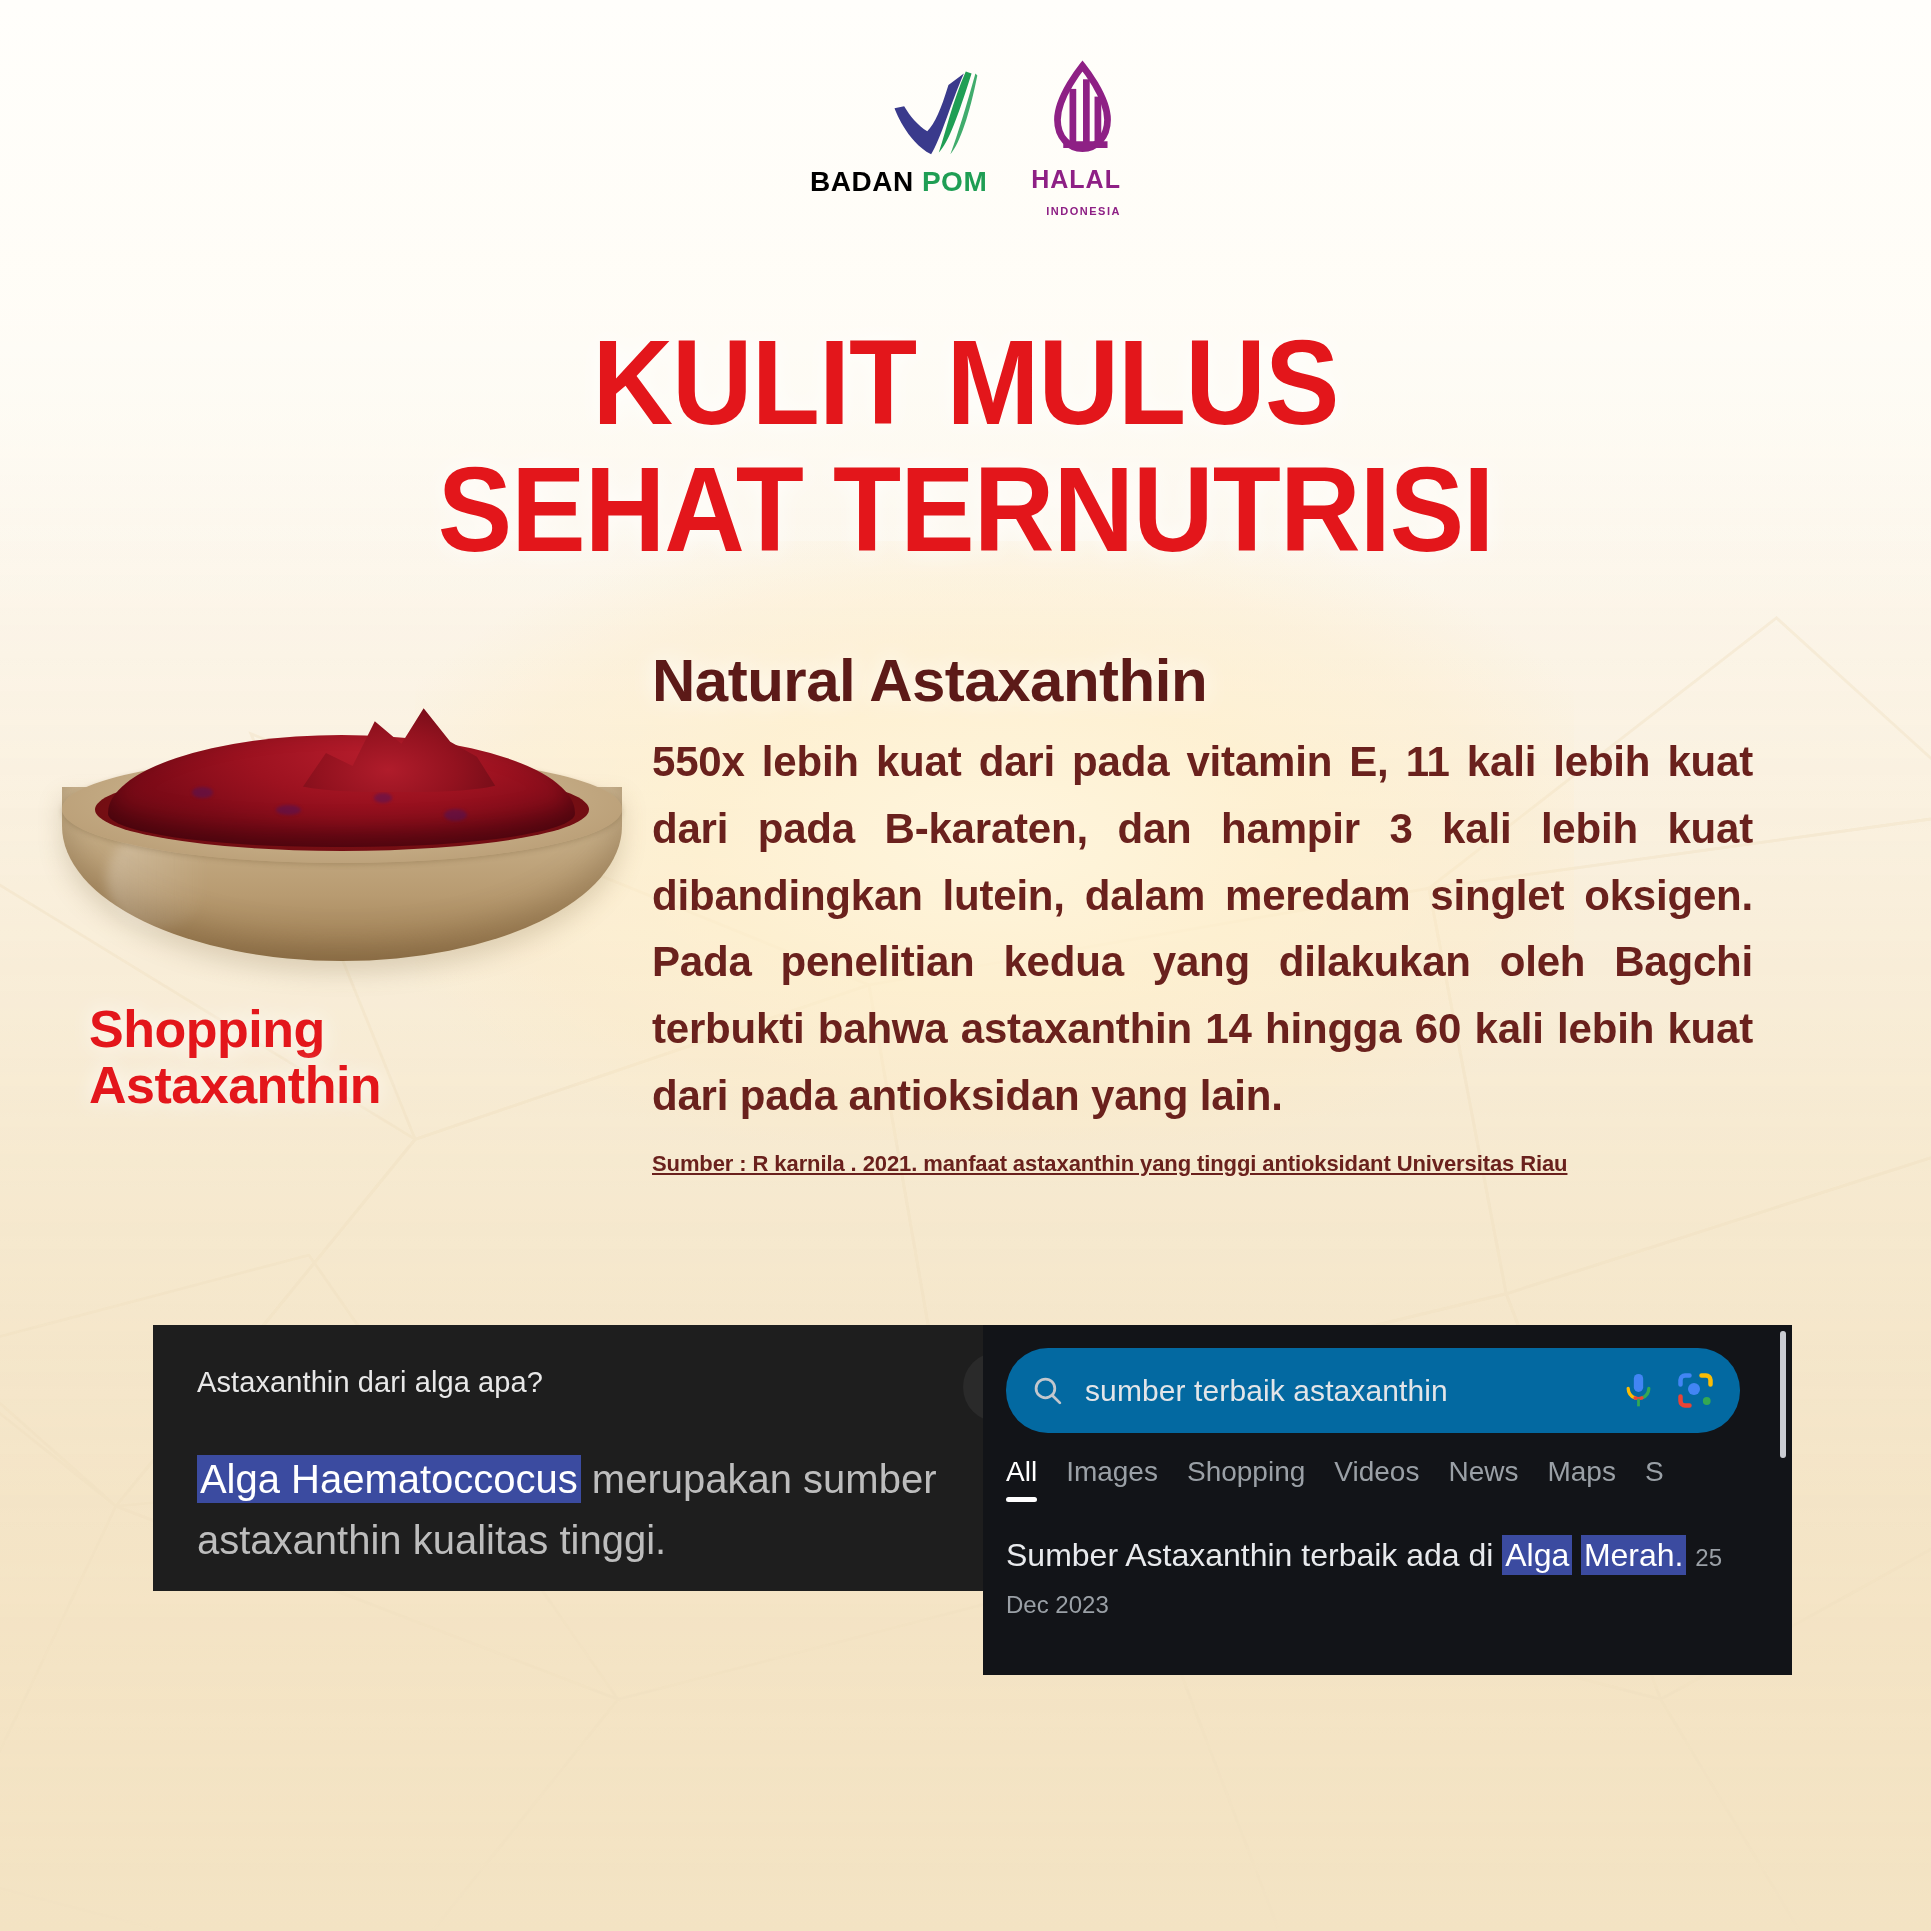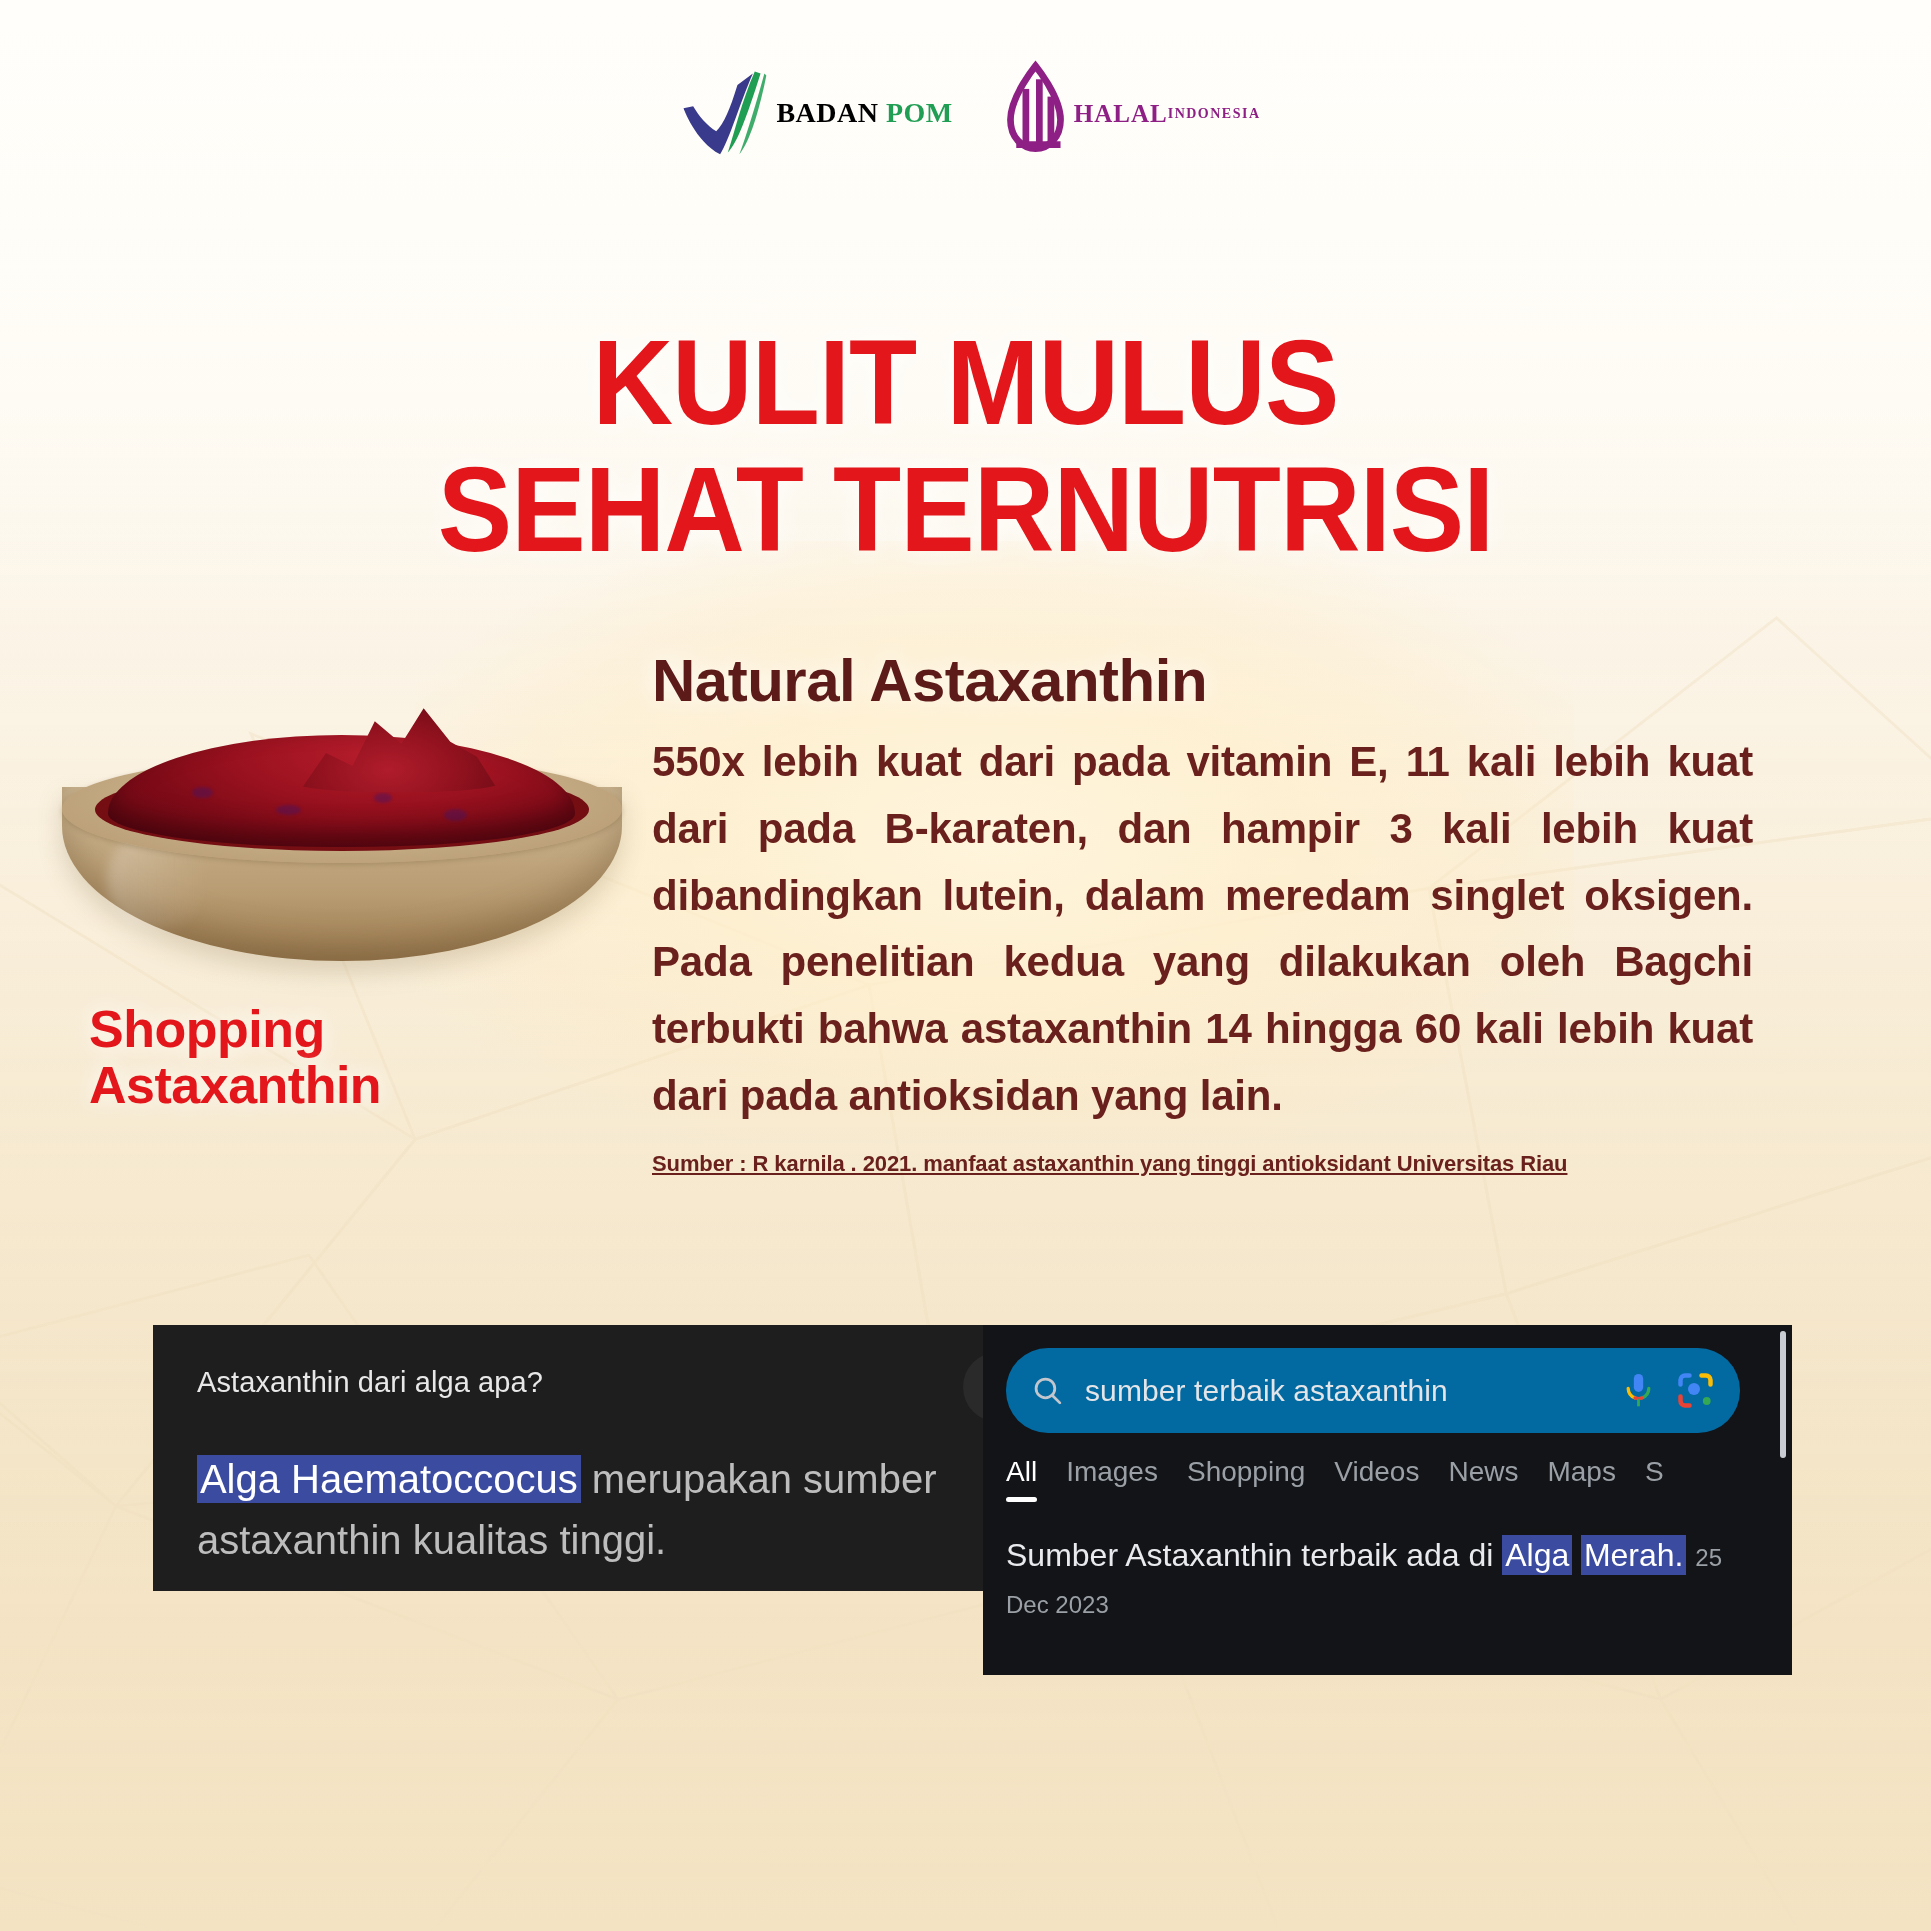--- a/index.html
+++ b/index.html
@@ -67,21 +67,21 @@
   #logos {
     position: absolute;
     left: 0; top: 60px;
     width: 1931px;
     display: flex;
     justify-content: center;
     align-items: flex-start;
     gap: 44px;
   }
 
-  .logo-block { display: flex; align-items: center; font-family: Liberation Serif, serif; }
+  .logo-block { display: flex; flex-direction: column; align-items: flex-end; }
 
   #bpom-wordmark {
     font-size: 28px;
     font-weight: 700;
     letter-spacing: 0.5px;
     margin-top: 1.9px;
     white-space: nowrap;
   }
   #bpom-pom { color: #1f9e54; }
 
@@ -89,23 +89,23 @@
     color: #8e2085;
     font-weight: 700;
     font-size: 25px;
     letter-spacing: 1px;
     line-height: 1;
     margin-top: 2.9px;
   }
   #halal-sub {
     color: #8e2085;
     font-weight: 700;
-    font-size: 14px;
+    font-size: 11px;
     letter-spacing: 1.5px;
-    margin-top: 3px;
+    margin-top: 13px;
   }
 
   
   #title {
     position: absolute;
     left: 0;
     top: 319px;
     width: 1931px;
     text-align: center;
     color: #e3161b;

